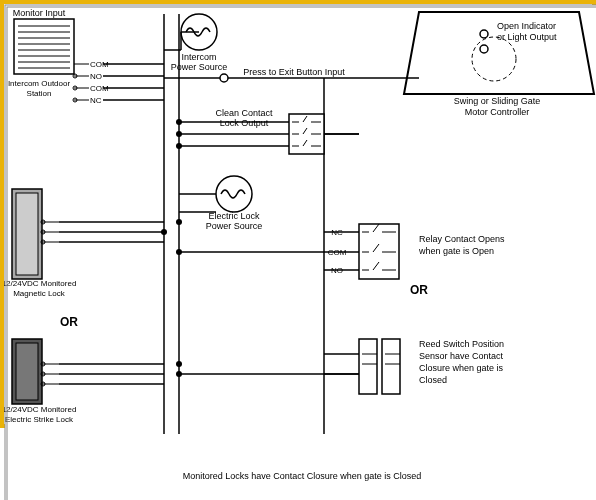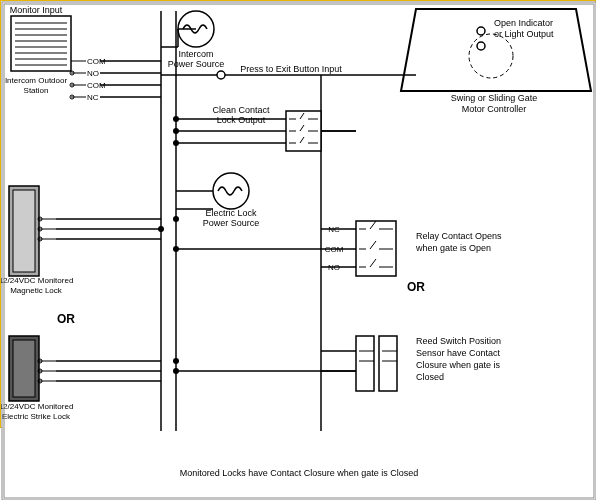--- a/index.html
+++ b/index.html
@@ -10,21 +10,21 @@
       font-family: Arial, sans-serif;
       font-size: 10px;
       overflow: hidden;
       position: relative;
     }
     .diagram-container {
       width: 596px;
       height: 428px;
       position: relative;
       background: #fff;
-      border: 1px solid #eab308;
+      border: 4px solid #eab308;
     }
     svg {
       position: absolute;
       top: 0; left: 0;
       width: 596px;
       height: 500px;
     }
   </style>
 </head>
 <body>

